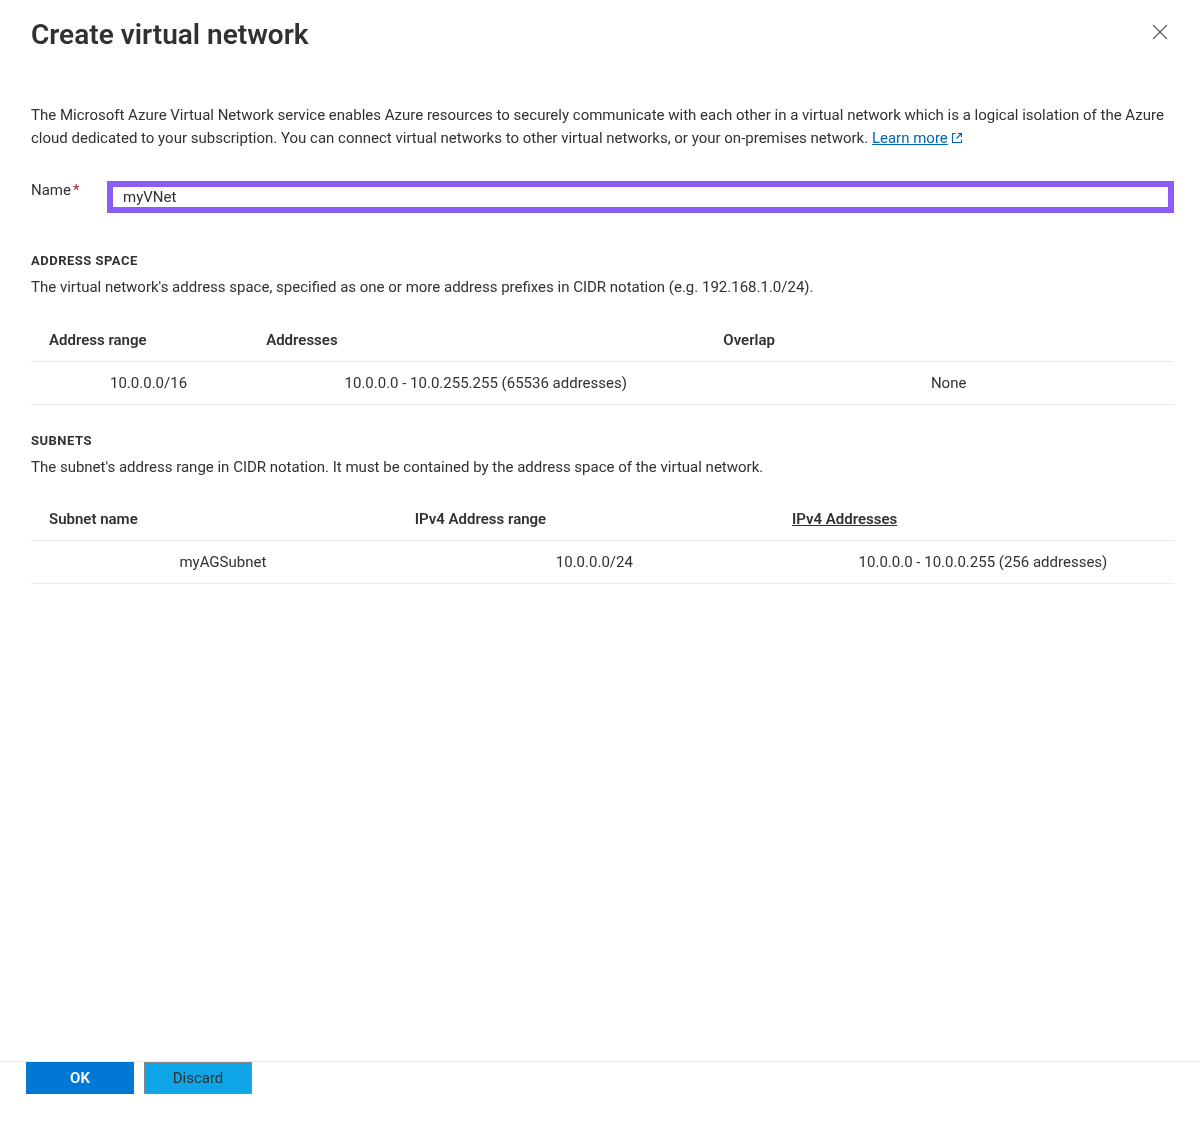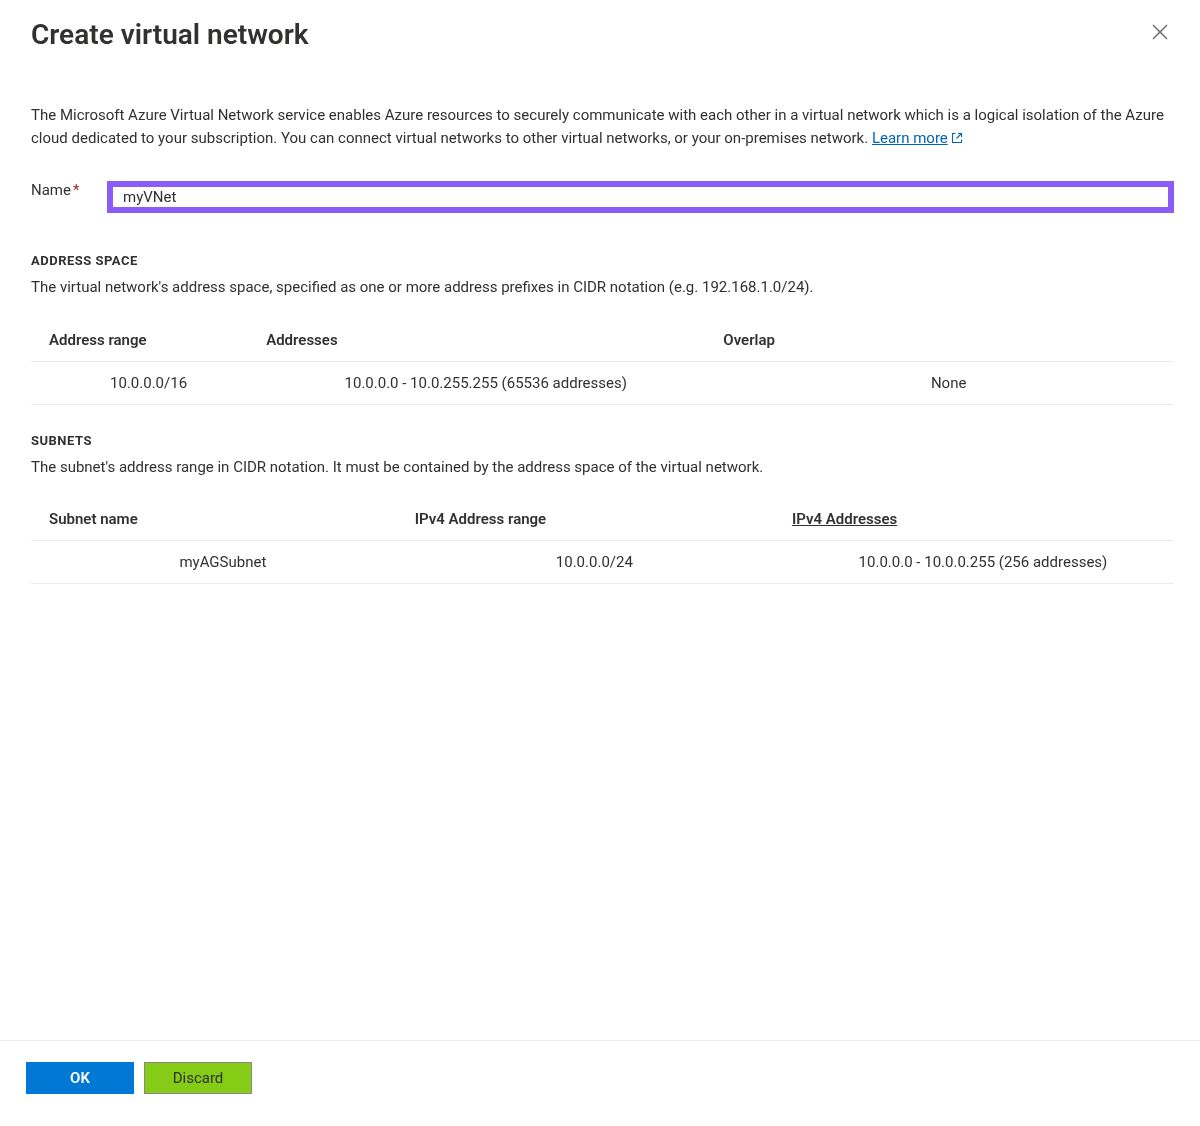--- a/index.html
+++ b/index.html
@@ -131,33 +131,33 @@
     .addr-col3 { width: 41%; }
     .sub-col1 { width: 32%; }
     .sub-col2 { width: 33%; }
     .sub-col3 { width: 35%; text-decoration: underline; }
     .footer {
       position: absolute;
       bottom: 0;
       left: 0;
       right: 0;
       border-top: 1px solid #edebe9;
-      padding: 21px 26px 32px 26px;
+      padding: 0 26px 32px 26px;
       display: flex;
       gap: 10px;
     }
     .btn {
       height: 32px;
       min-width: 108px;
       padding: 0 20px;
       font-size: 15px;
       font-family: inherit;
       cursor: pointer;
       border: 1px solid #8a8886;
-      background: #84cc16;
+      background: #0ea5e9;
       color: #323130;
     }
     .btn-primary {
       background: #0078d4;
       border-color: #0078d4;
       color: #ffffff;
       font-weight: 600;
     }
   </style>
 </head>

